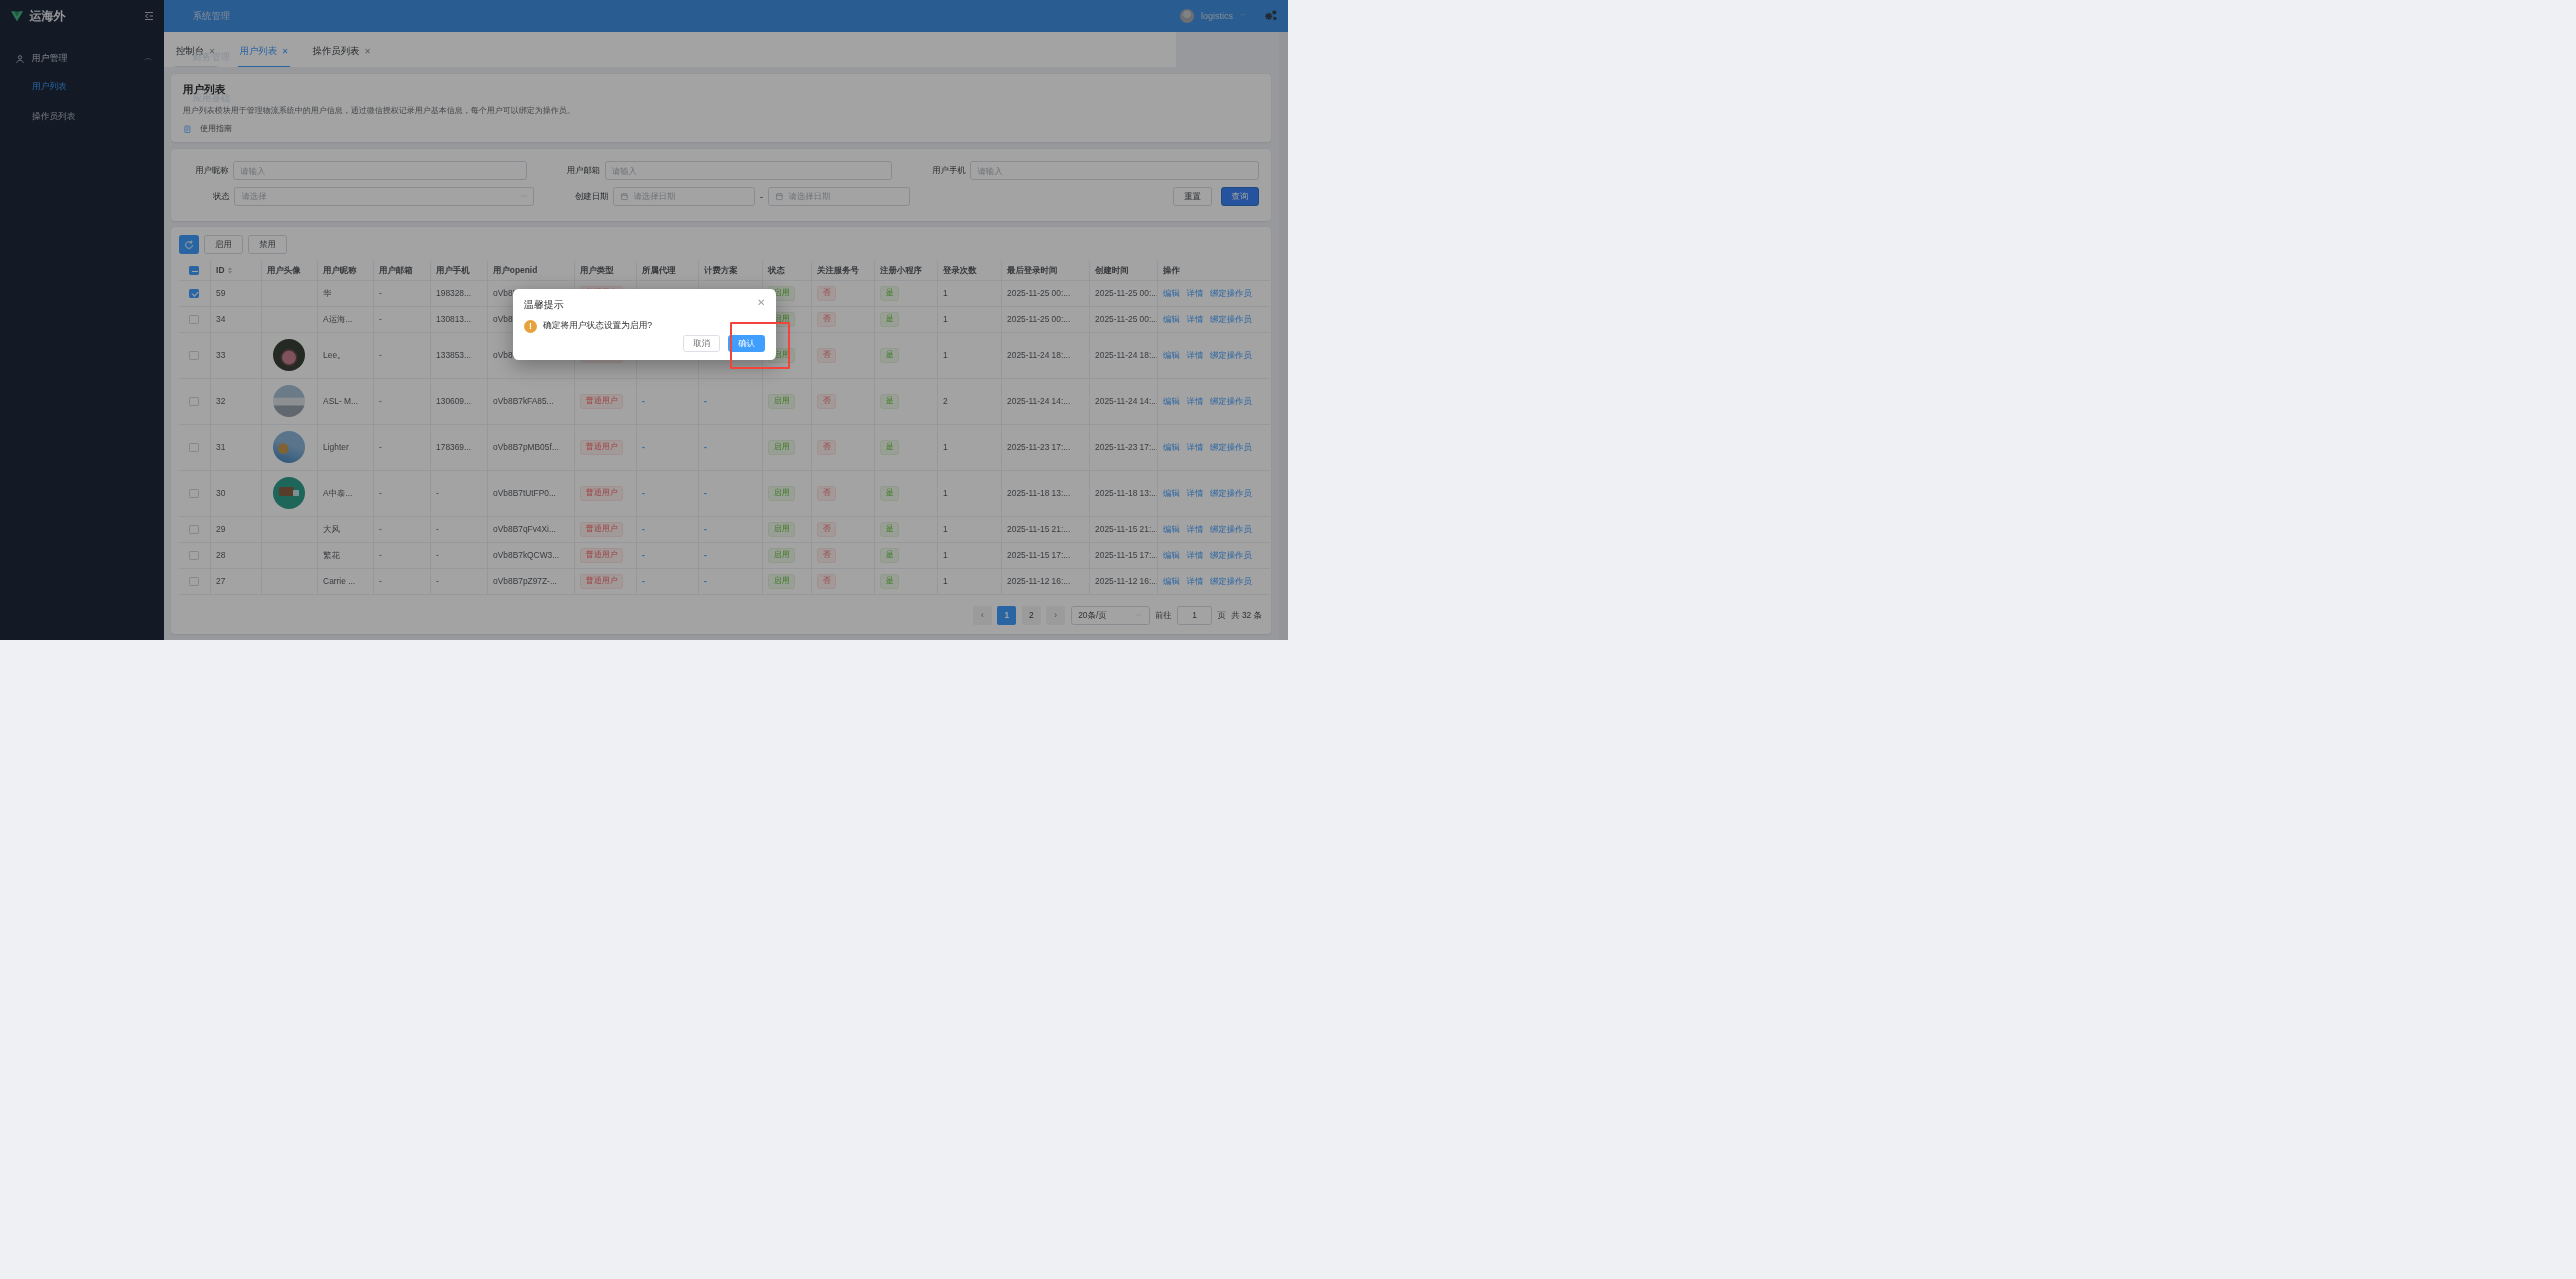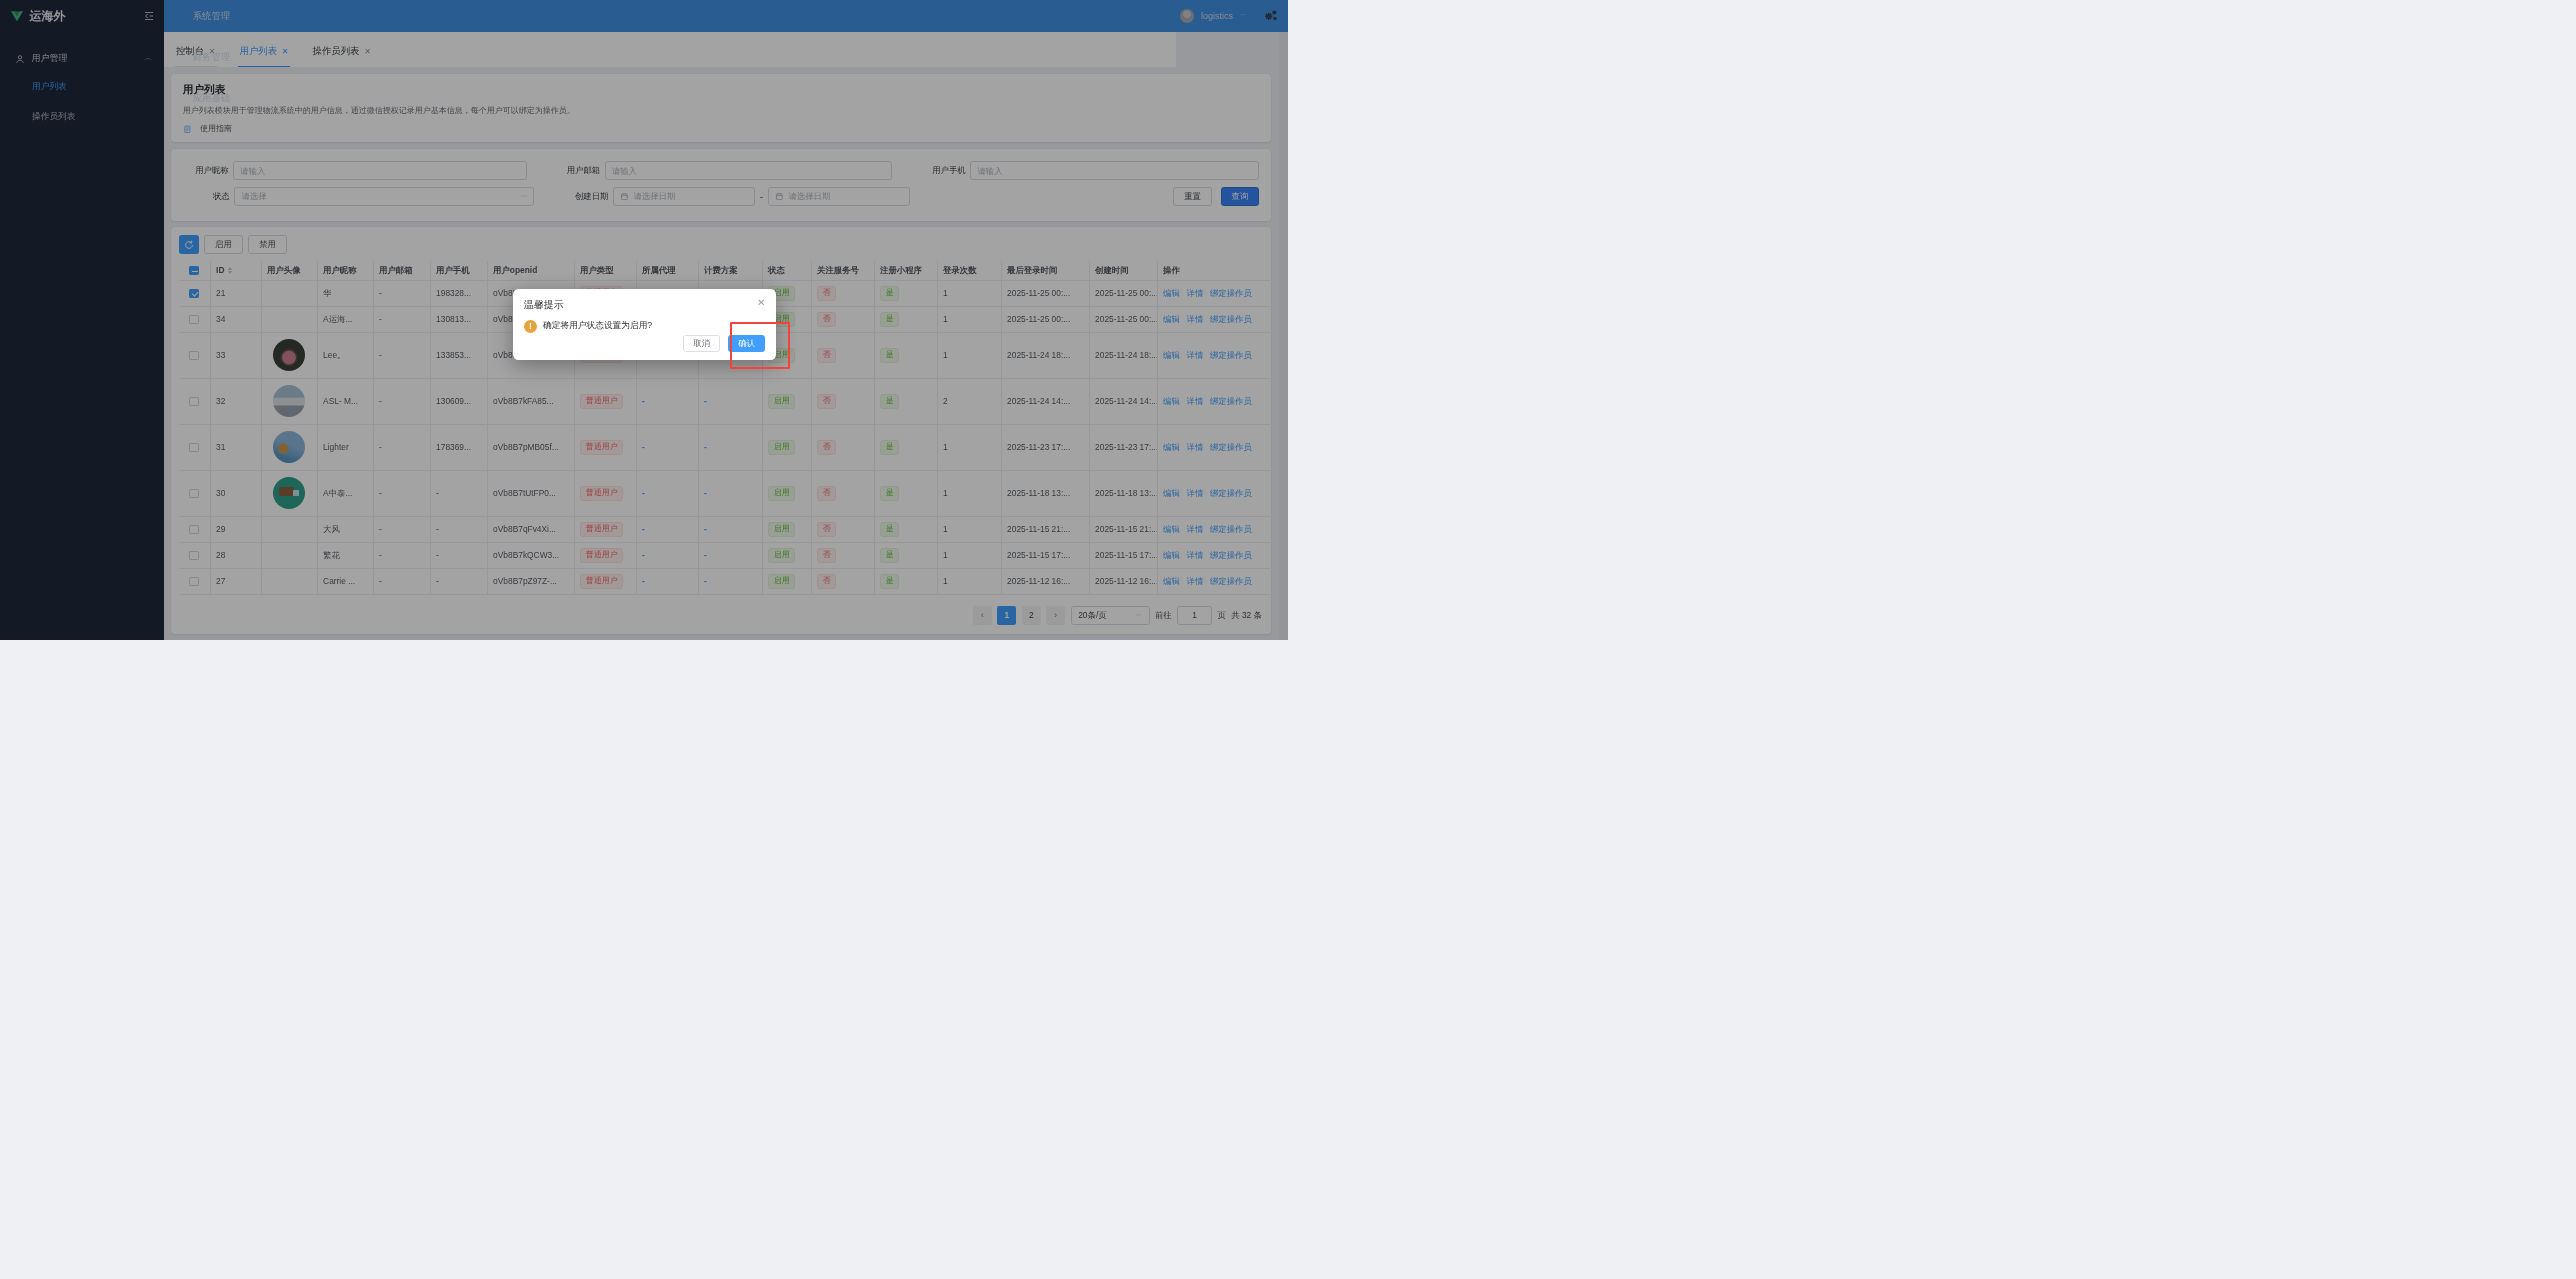--- a/index.html
+++ b/index.html
@@ -298,21 +298,21 @@
             <div class="tcell" style="width: 63px; flex: 0 0 63px;">注册小程序</div>
             <div class="tcell" style="width: 64px; flex: 0 0 64px;">登录次数</div>
             <div class="tcell" style="width: 88px; flex: 0 0 88px;">最后登录时间</div>
             <div class="tcell" style="width: 68px; flex: 0 0 68px;">创建时间</div>
             <div class="tcell" style="width: 111px; flex: 0 0 111px;">操作</div>
           </div>
           <div class="trow" style="height: 26px;">
             <div class="tcell c-center" style="width: 32px; flex: 0 0 32px;">
               <span class="cbx chk"></span>
             </div>
-            <div class="tcell" style="width: 51px; flex: 0 0 51px;">21</div>
+            <div class="tcell" style="width: 51px; flex: 0 0 51px;">59</div>
             <div class="tcell c-center" style="width: 56px; flex: 0 0 56px;"></div>
             <div class="tcell" style="width: 56px; flex: 0 0 56px;">华</div>
             <div class="tcell" style="width: 57px; flex: 0 0 57px;">-</div>
             <div class="tcell" style="width: 57px; flex: 0 0 57px;">198328...</div>
             <div class="tcell" style="width: 87px; flex: 0 0 87px;">oVb8B...</div>
             <div class="tcell" style="width: 62px; flex: 0 0 62px;">
               <span class="tag tag-red">普通用户</span>
             </div>
             <div class="tcell" style="width: 62px; flex: 0 0 62px;">
               <span class="dash-blue">-</span>

